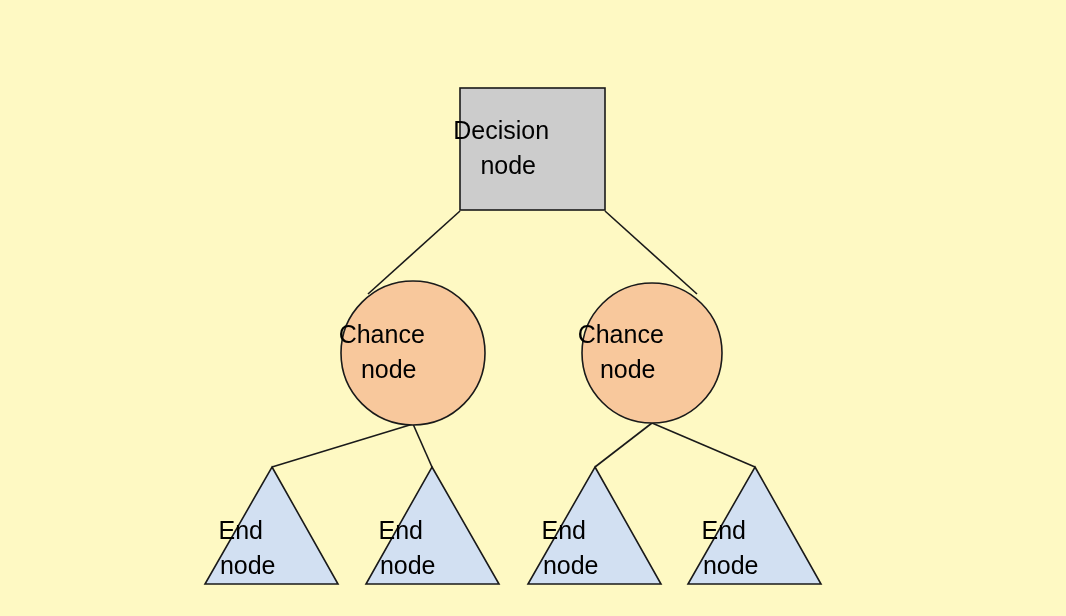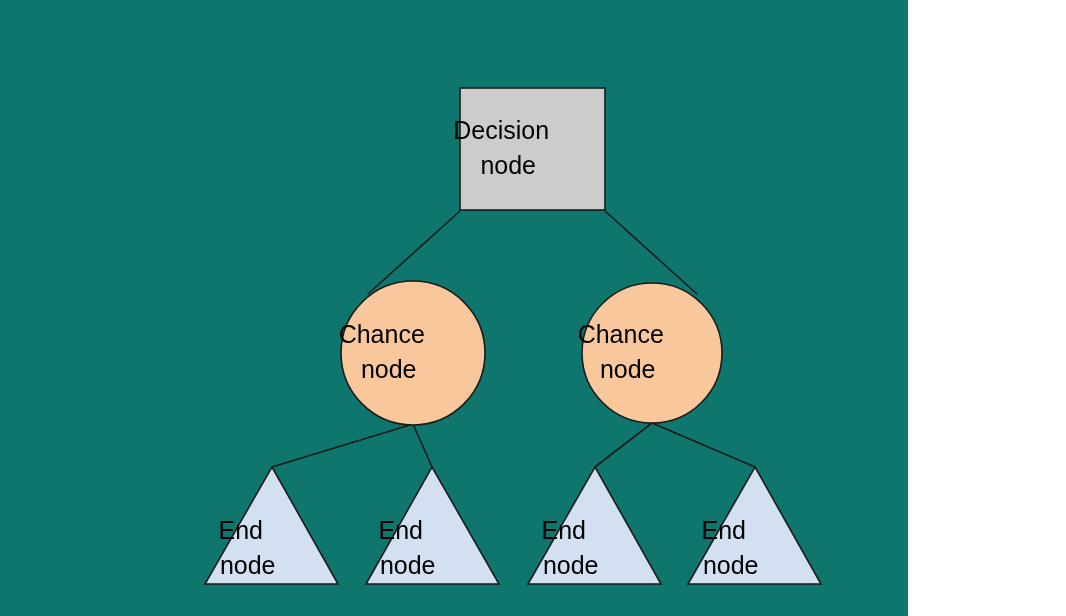--- a/index.html
+++ b/index.html
@@ -9,23 +9,23 @@
     background: #ffffff;
   }
   body {
     width: 1066px;
     height: 616px;
     font-family: "Liberation Sans", sans-serif;
     overflow: hidden;
   }
   #diagram-canvas {
     position: relative;
-    width: 908px;
+    width: 1066px;
     height: 616px;
-    background: #0f766e;
+    background: #fef9c3;
   }
   #diagram-svg {
     position: absolute;
     top: 0;
     left: 0;
     width: 1066px;
     height: 616px;
     display: block;
   }
   .node-shape {

